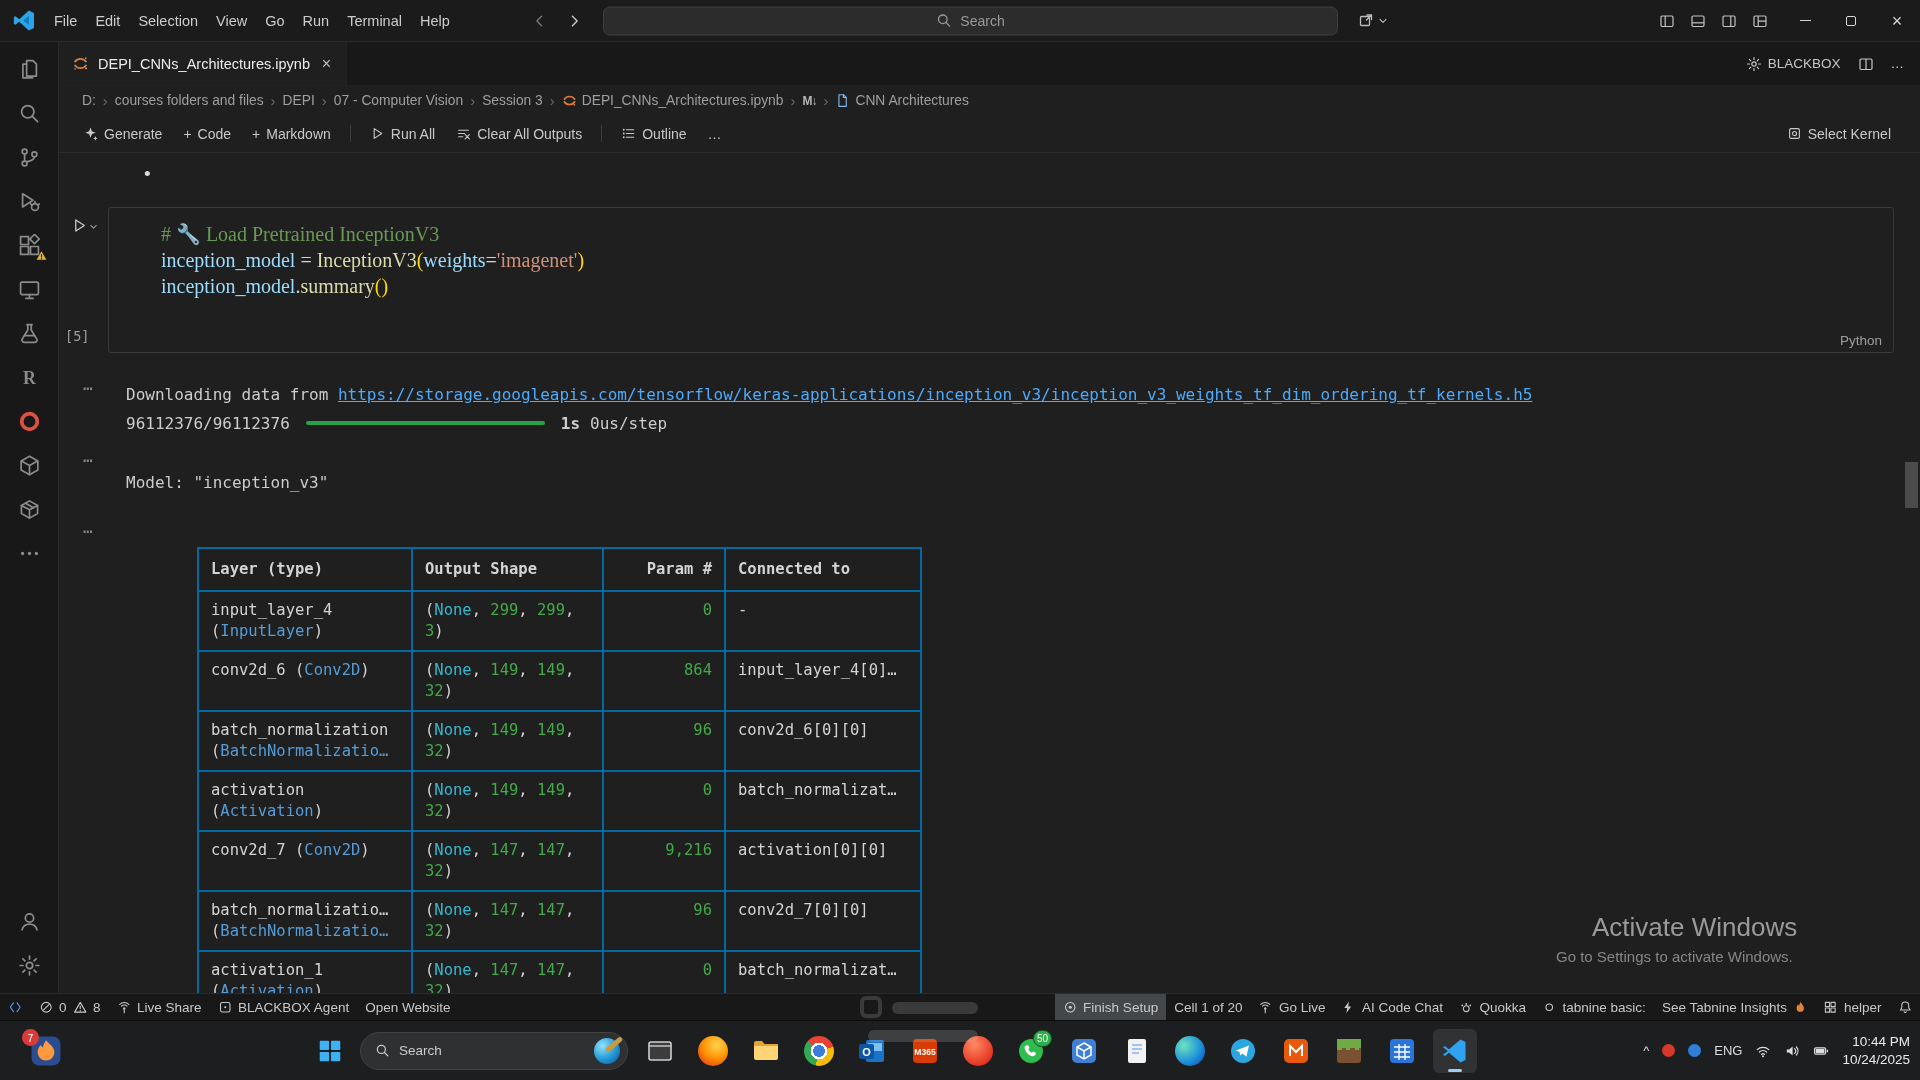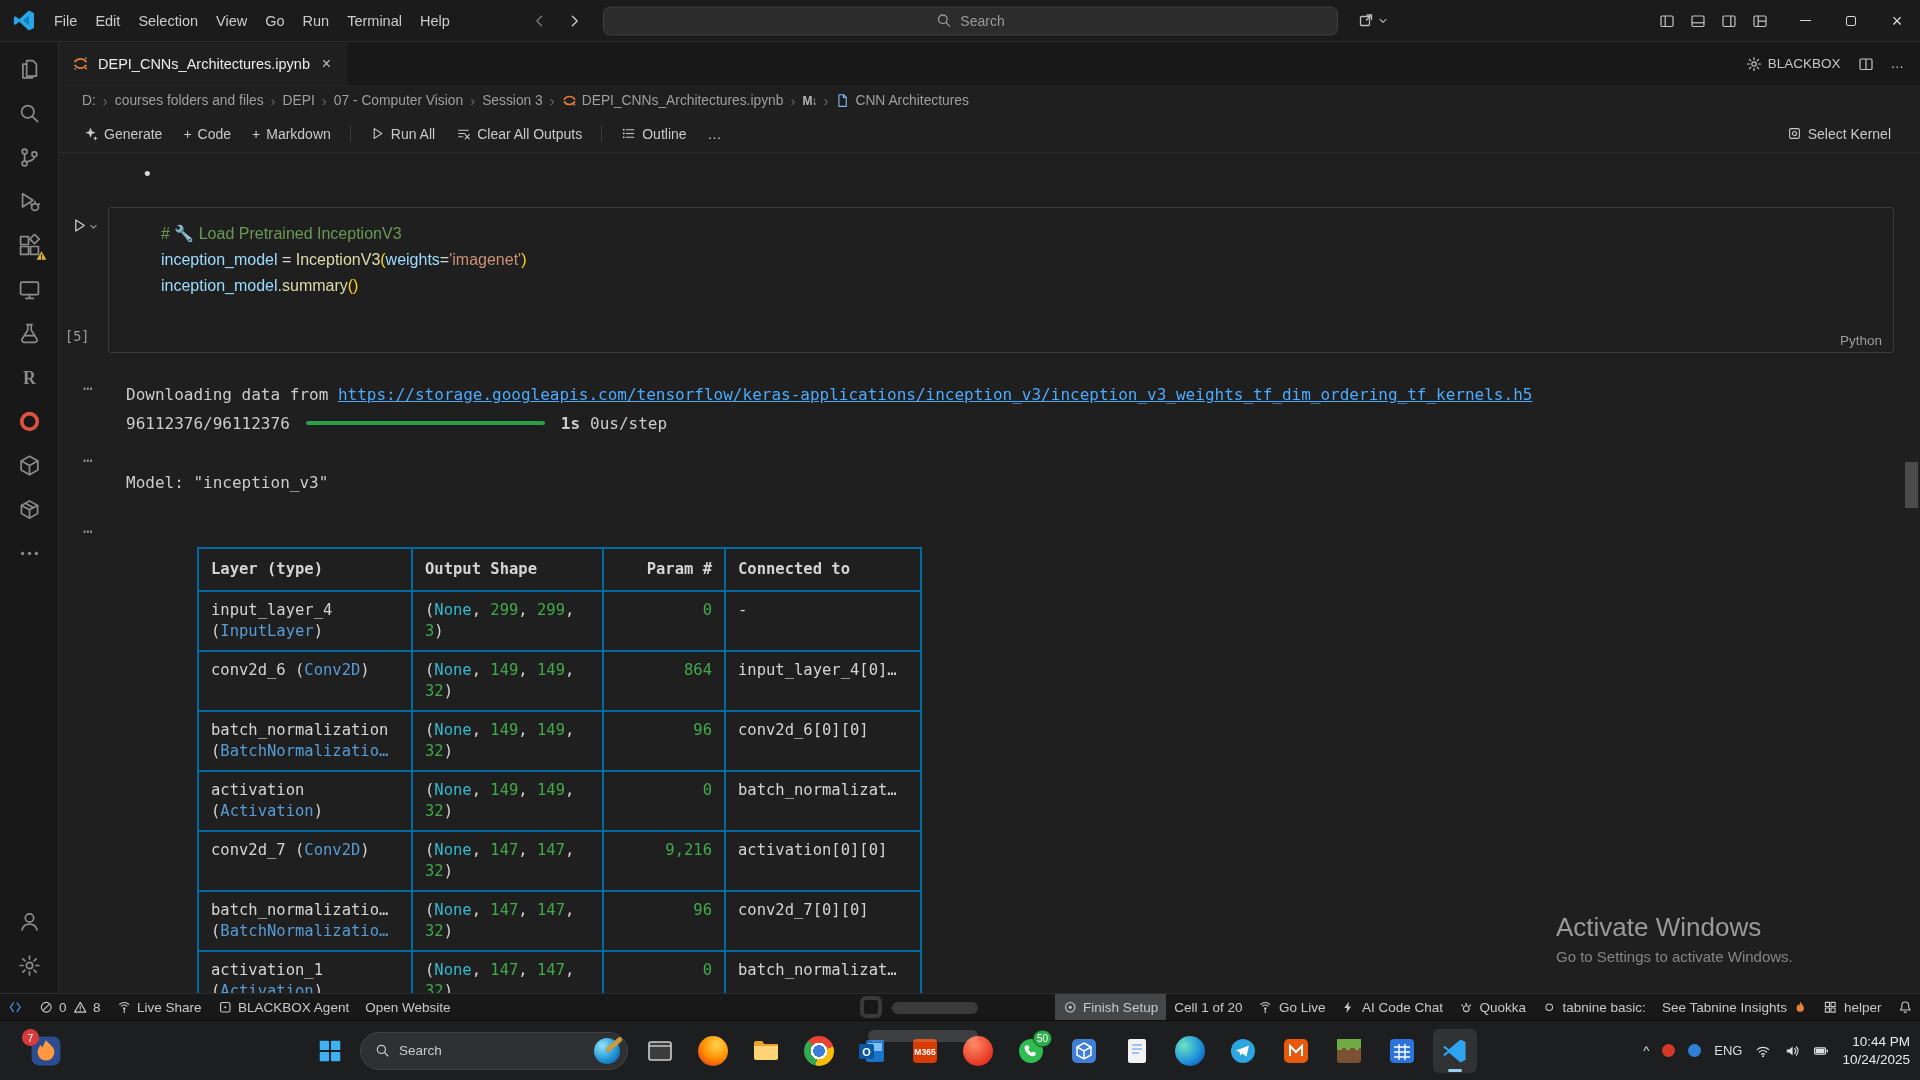--- a/index.html
+++ b/index.html
@@ -72,21 +72,21 @@
   .nbt-right { margin-left:auto; display:flex; align-items:center; gap:7px; padding-right:20px; }
 
   
   .nb-content { position:relative; flex:1; overflow:hidden; background:#1f1f1f; }
   .md-line { margin:8px 0 0 85px; font-size:19px; color:#dadada; display:flex; gap:15px; line-height:26px; }
 
   .cell { position:relative; margin:20px 26px 0 49px; border:1px solid #3a3a3a; border-radius:3px; height:146px; background:#1f1f1f; }
   .cell-run { position:absolute; left:-38px; top:9px; display:flex; align-items:flex-start; gap:0; color:#cccccc; }
   .cell-run .icn svg { width:17px; height:17px; }
   .cell-run .chev svg { width:11px; height:11px; margin-top:4px; color:#9a9a9a; }
-  .cell-code { padding:13px 0 0 52px; font-family:Liberation Sans, sans-serif; font-size:16px; line-height:26px; white-space:pre; }
+  .cell-code { padding:13px 0 0 52px; font-family:Liberation Serif, serif; font-size:20px; line-height:26px; white-space:pre; }
   .exec-count { position:absolute; left:-44px; bottom:8px; font-family:"DejaVu Sans Mono", monospace; font-size:13.5px; color:#9d9d9d; }
   .lang-label { position:absolute; right:11px; bottom:4px; font-size:13.5px; color:#9d9d9d; }
 
   .tok-comment { color:#6a9955; } .tok-var { color:#9cdcfe; } .tok-func { color:#dcdcaa; }
   .tok-str { color:#ce9178; } .tok-paren { color:#ffd70b; } .tok-plain { color:#d4d4d4; }
 
   .outputs { margin:30px 0 0 67px; font-family:"DejaVu Sans Mono", monospace; font-size:16px; color:#cccccc; }
   .out-line { line-height:23px; white-space:nowrap; }
   .out-link { color:#4daafc; text-decoration:underline; }
   .progress-line { margin-top:6px; }
@@ -146,21 +146,21 @@
     border:1px solid #124f22; color:#fff; font-size:10px; display:flex; align-items:center; justify-content:center; padding:0 3px; }
   .tb-tray { position:absolute; right:10px; top:0; height:100%; display:flex; align-items:center; gap:13px; color:#dedede; font-size:13px; }
   .tb-tray .icn svg { width:16px; height:16px; }
   .tray-dot-red { width:13px; height:13px; border-radius:50%; background:#d6382a; }
   .tray-dot-blue { width:13px; height:13px; border-radius:50%; background:#2f7fd6; }
   .tray-caret { font-size:13px; color:#dedede; }
   .clock { text-align:right; line-height:1.3; font-size:13.5px; color:#eaeaea; }
 
   
   .activate { position:absolute; left:1556px; top:912px; z-index:15; }
-  .activate .l1 { font-size:26px; color:#9a9a9a; }
+  .activate .l1 { font-size:26px; color:#9a9a9a;margin-left:36px; }
   .activate .l2 { font-size:15px; margin-top:5px; color:#868686; }
   .photo-mark { position:absolute; left:852px; top:990px; width:140px; height:82px; opacity:.16; z-index:30; pointer-events:none; }
   .photo-mark .pm-c { position:absolute; left:8px; top:6px; width:22px; height:22px; border:4px solid #e8e8e8; border-radius:6px; }
   .photo-mark .pm-b1 { position:absolute; left:40px; top:12px; width:86px; height:12px; background:#e8e8e8; border-radius:6px; }
   .photo-mark .pm-b2 { position:absolute; left:16px; top:40px; width:110px; height:12px; background:#e8e8e8; border-radius:6px; }
 </style>
 </head>
 <body>
 
 <div class="screen">

